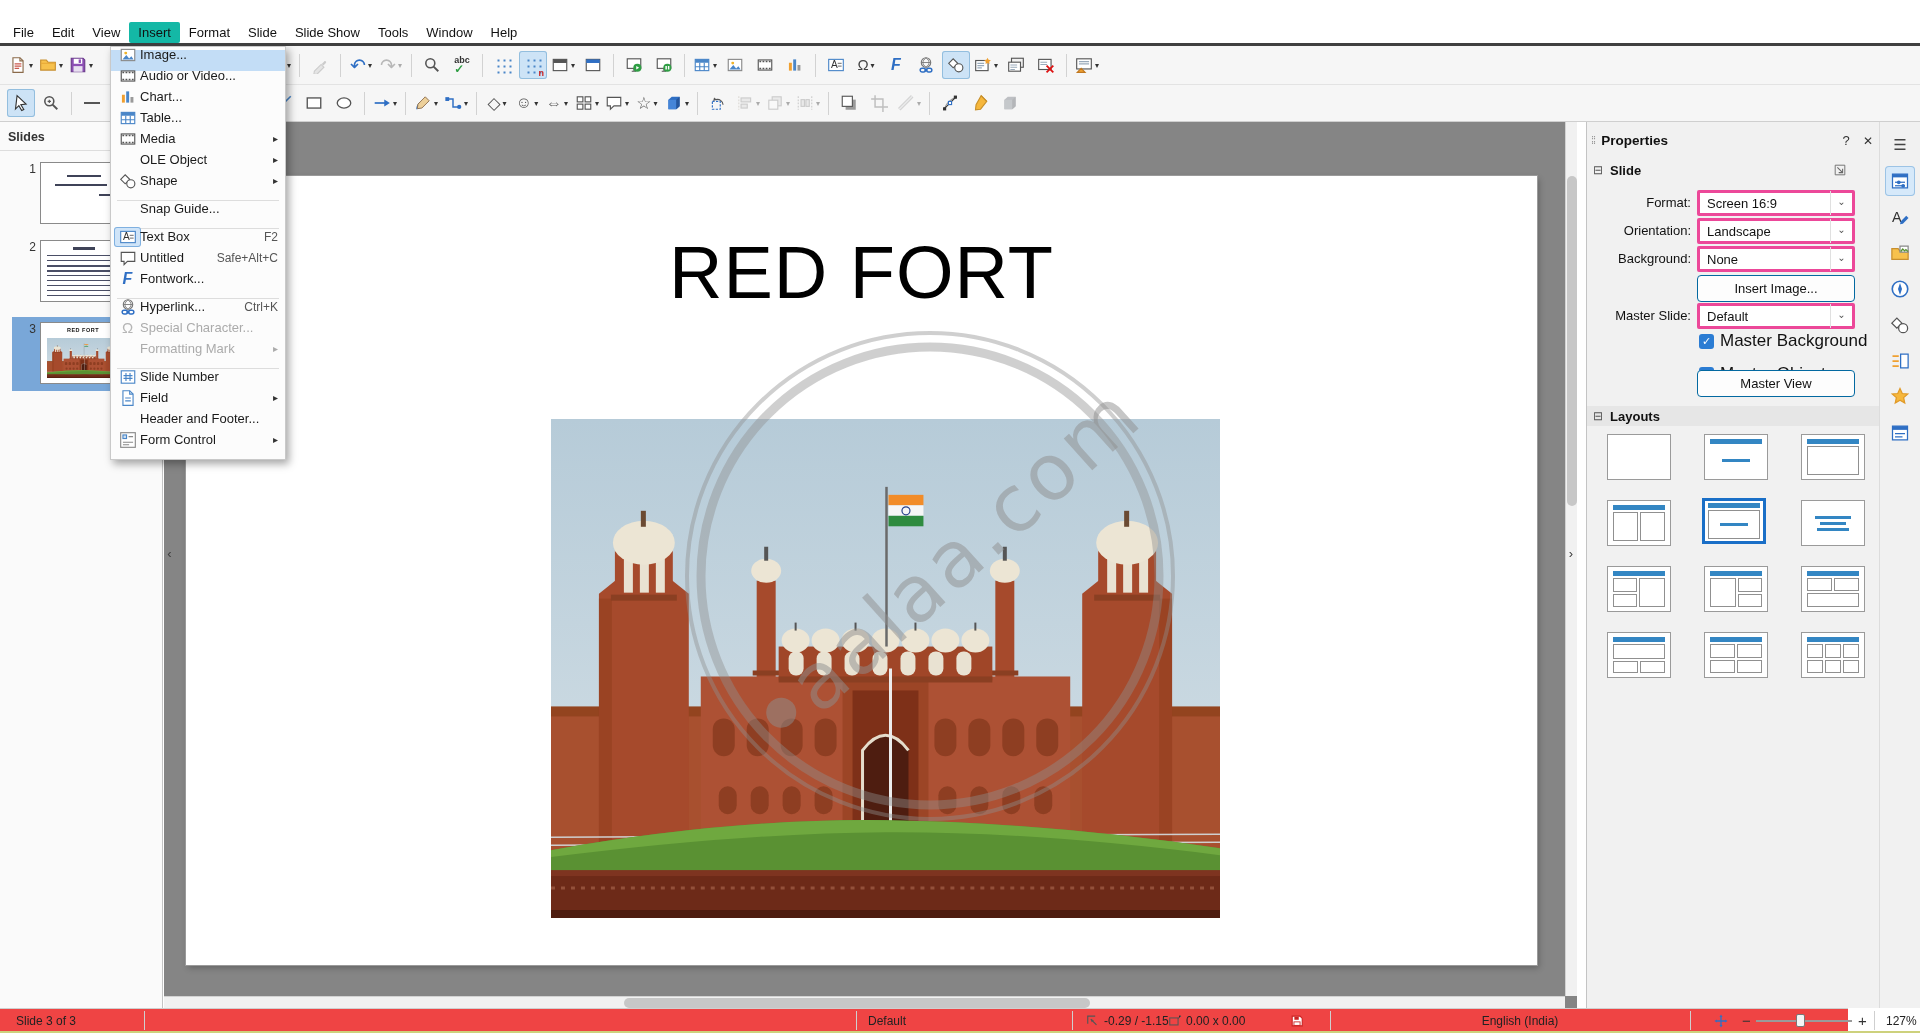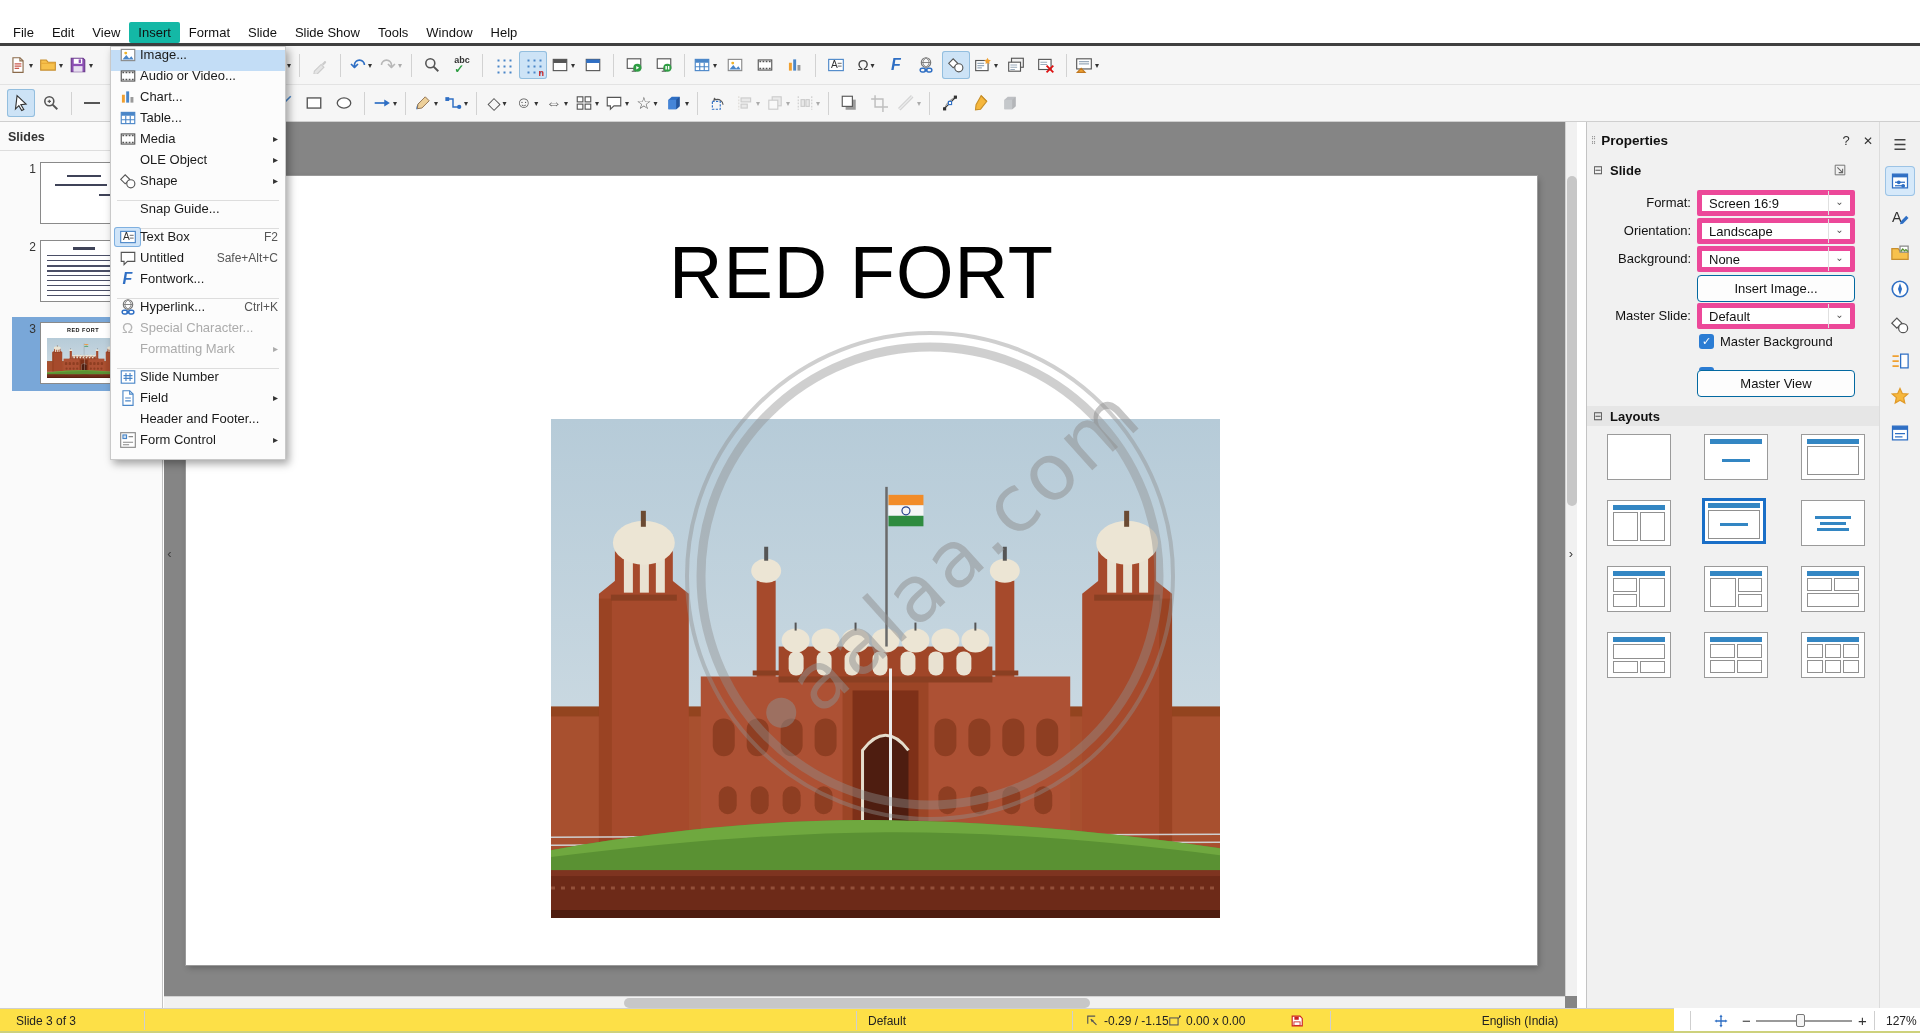--- a/index.html
+++ b/index.html
@@ -92,44 +92,44 @@
 .phead{position:absolute;left:0;top:6px;width:292px;height:24px;display:flex;align-items:center}
 .phandle{color:#999;font-size:11px;letter-spacing:-1px;margin:0 6px 0 4px}
 .ptitle{font-weight:bold;font-size:13.5px;color:#111;flex:1}
 .phbtn{width:22px;text-align:center;color:#333;font-size:13px}
 .ph-help::before{content:"?"}
 .ph-close::before{content:"✕";font-size:12px}
 .sechead{position:absolute;left:0;width:292px;height:20px;display:flex;align-items:center;font-weight:bold;font-size:13px;color:#111}
 .sechead::before{content:"⊟";font-weight:normal;color:#555;margin:0 7px 0 6px;font-size:12px}
 .sechead.band{background:#e6e6e6;width:334px}
 .plabel{position:absolute;width:100px;text-align:right;font-size:13px;color:#111}
-.pselect{position:absolute;left:110px;width:158px;height:26px;background:#fff;border:5px solid #ec4899;border-radius:2px;display:flex;align-items:center}
+.pselect{position:absolute;left:110px;width:158px;height:26px;background:#fff;border:3px solid #ec4899;border-radius:2px;display:flex;align-items:center}
 .pselect .val{flex:1;padding-left:7px;font-size:13px;color:#111;white-space:nowrap}
 .pselect .chv{width:22px;height:24px;display:flex;align-items:center;justify-content:center;color:#555;font-size:10px;border-left:1px solid #e0e0e0}
 .pselect .chv::after{content:"⌄";margin-top:-4px}
 .pbtn{position:absolute;left:110px;width:158px;height:27px;background:#fdfdfd;border:1px solid #0369a1;border-radius:4px;display:flex;align-items:center;justify-content:center;font-size:13px;color:#111}
-.cbrow{position:absolute;left:112px;height:16px;display:flex;align-items:center;gap:6px;font-size:13px;color:#111}
+.cbrow{position:absolute;left:112px;height:16px;display:flex;align-items:center;gap:6px;font-size:17px;color:#111}
 .cbox{width:15px;height:15px;background:#2b7cd3;border-radius:3px;color:#fff;font-size:11px;display:flex;align-items:center;justify-content:center}
 .cbox::after{content:"✓"}
 .lay{position:absolute;width:64px;height:46px;background:#fff;border:1px solid #9a9a9a;padding:4px 5px;display:flex;flex-direction:column;gap:2px}
 .lay.sel{border:3px solid #1a6fc7;padding:2px 3px}
 .lbar{height:5px;background:#3386c3;flex:none}
 .lcnt{flex:1;border:1px solid #909090;display:flex;align-items:center;justify-content:center;min-height:0}
 .lcl{width:55%;height:3px;background:#3386c3}
 .lrow{flex:1;display:flex;gap:2px;min-height:0}
 .lcol{flex:1;display:flex;flex-direction:column;gap:2px;min-height:0}
 .lctr{flex:1;display:flex;flex-direction:column;align-items:center;justify-content:center;gap:3px}
 .tabstrip{position:absolute;left:292px;top:0;width:42px;height:886px;background:#f1f1f1;border-left:1px solid #dcdcdc}
 .stab{position:absolute;left:5px;width:30px;height:30px;display:flex;align-items:center;justify-content:center;border-radius:4px}
 .stab.active{background:#d6e9fa;box-shadow:inset 0 0 0 1px #9cc3e5}
 .i20{width:20px;height:20px}
 .g-hamburger::before{content:"☰";color:#444;font-size:15px}
 
 
-.statusbar{position:absolute;left:0;top:1008px;width:1674px;height:25px;background:#fde047;border-top:1px solid #cfcfcf;font-size:12px;color:#222}
+.statusbar{position:absolute;left:0;top:1008px;width:1848px;height:25px;background:#ef4444;border-top:1px solid #cfcfcf;font-size:12px;color:#222}
 .sitem{position:absolute;top:0;height:23px;display:flex;align-items:center;gap:4px}
 .ssep{position:absolute;top:2px;width:1px;height:19px;background:#cfcfcf}
 .i14{width:14px;height:14px}
 .ztrack{position:absolute;top:11px;width:96px;border-top:2px solid #9a9a9a}
 .znotch{position:absolute;top:7px;left:46px;width:2px;height:9px;background:#9a9a9a}
 .zthumb{position:absolute;top:5px;width:9px;height:13px;background:#f5f5f5;border:1px solid #777;border-radius:2px}
 .zpm{font-size:15px;color:#333}
 .bottomline{position:absolute;left:0;top:1031px;width:1920px;height:2px;background:#cdd17c}
 </style>
 </head>

